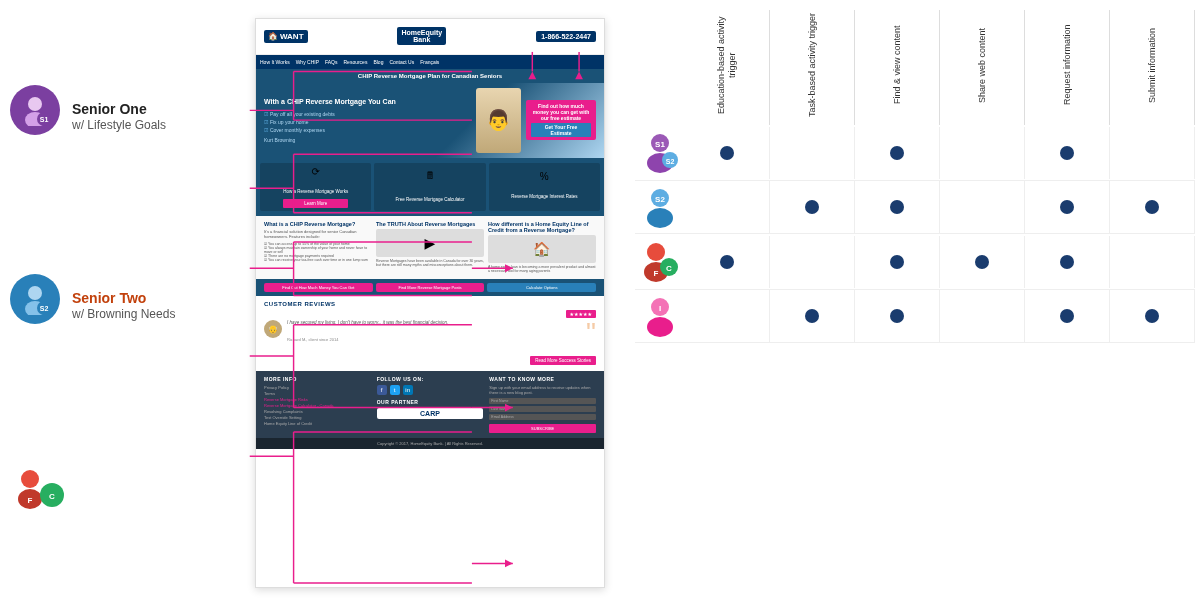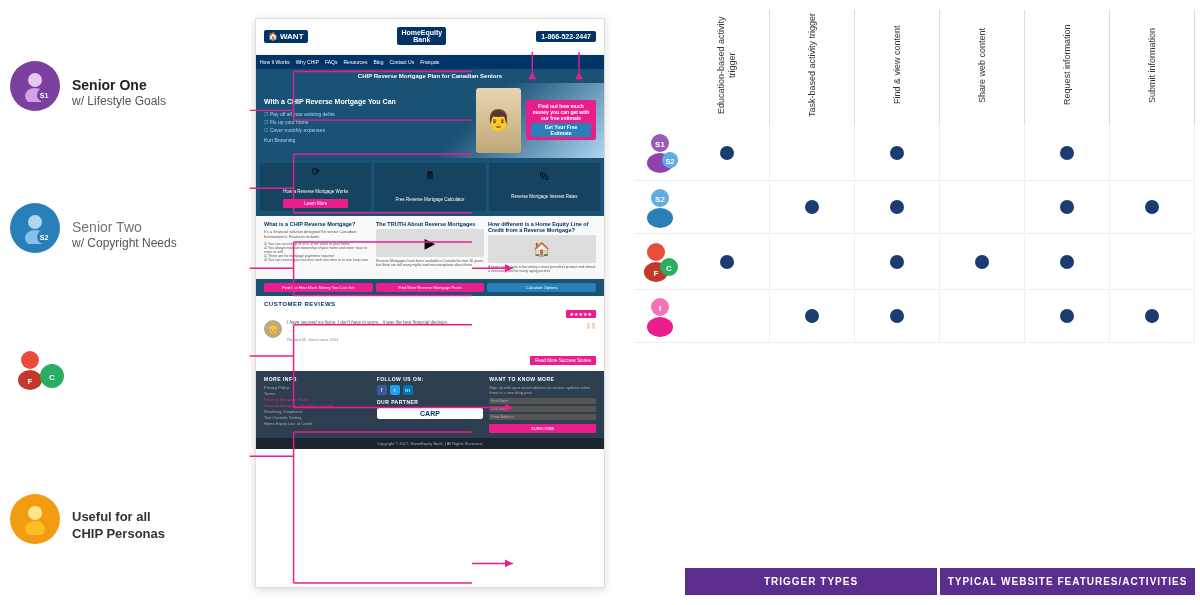--- a/index.html
+++ b/index.html
@@ -580,52 +580,41 @@
     <div class="persona-item">
       <div class="persona-icon" style="background:#2980b9;">
         <svg width="32" height="32" viewBox="0 0 32 32" fill="none">
           <circle cx="16" cy="10" r="7" fill="#aed6f1"></circle>
           <ellipse cx="16" cy="26" rx="10" ry="8" fill="#85c1e9"></ellipse>
           <rect x="0" y="0" width="14" height="14" rx="7" fill="#2980b9" transform="translate(18,18)"></rect>
           <text x="25" y="28" font-size="7" font-weight="bold" fill="white" text-anchor="middle">S2</text>
         </svg>
       </div>
       <div class="persona-text">
-        <h3 style="font-size:14px;font-weight:normal;color:#737373;">Senior Two</h3>
-        <p style="font-size:12px;color:#555;">w/ Copyright Needs</p>
+        <h3 style="font-size:14px;font-weight:bold;color:#c2410c;">Senior Two</h3>
+        <p style="font-size:12px;color:#555;">w/ Browning Needs</p>
       </div>
     </div>
 
     <div class="persona-item">
       <div style="position:relative;width:58px;height:58px;min-width:58px;">
         
         <svg width="58" height="58" viewBox="0 0 58 58">
 
           <circle cx="20" cy="16" r="9" fill="#e74c3c"></circle>
           <ellipse cx="20" cy="36" rx="12" ry="10" fill="#c0392b"></ellipse>
           <text x="20" y="40" font-size="8" font-weight="bold" fill="white" text-anchor="middle">F</text>
 
           <circle cx="42" cy="32" r="12" fill="#27ae60"></circle>
           <text x="42" y="36" font-size="8" font-weight="bold" fill="white" text-anchor="middle">C</text>
         </svg>
       </div>
     </div>
 
 
-    <div class="persona-item">
-      <div class="persona-icon" style="background:#f39c12;">
-        <svg width="32" height="32" viewBox="0 0 32 32" fill="none">
-          <circle cx="16" cy="10" r="7" fill="#fde68a"></circle>
-          <ellipse cx="16" cy="26" rx="10" ry="8" fill="#fbbf24"></ellipse>
-        </svg>
-      </div>
-      <div class="persona-text">
-        <h3 style="font-size:13px;font-weight:bold;color:#333;">Useful for all<br>CHIP Personas</h3>
-      </div>
-    </div>
 
   </div>
 
   <div class="middle-panel">
 
     <div style="position:relative;width:100%;height:100%;display:flex;align-items:center;justify-content:center;">
 
       <svg style="position:absolute;top:15px;left:0;width:100%;height:570px;pointer-events:none;z-index:10;" viewBox="0 0 390 570">
 
         <line x1="55" y1="35" x2="55" y2="85" stroke="#e91e8c" stroke-width="1.5"></line>
@@ -957,24 +946,17 @@
                 <div class="dot"></div>
               </div>
             <div class="matrix-cell">
                 <div class="dot"></div>
               </div>
           </div>
         </div>
 
       </div>
 
-      <div class="matrix-footer">
-        <div class="matrix-footer-left"></div>
-        <div class="matrix-footer-cells">
-          <div class="trigger-label">TRIGGER TYPES</div>
-          <div class="features-label">TYPICAL WEBSITE FEATURES/ACTIVITIES</div>
-        </div>
-      </div>
 
     </div>
   </div>
 
 </div>
 
 </body></html>

